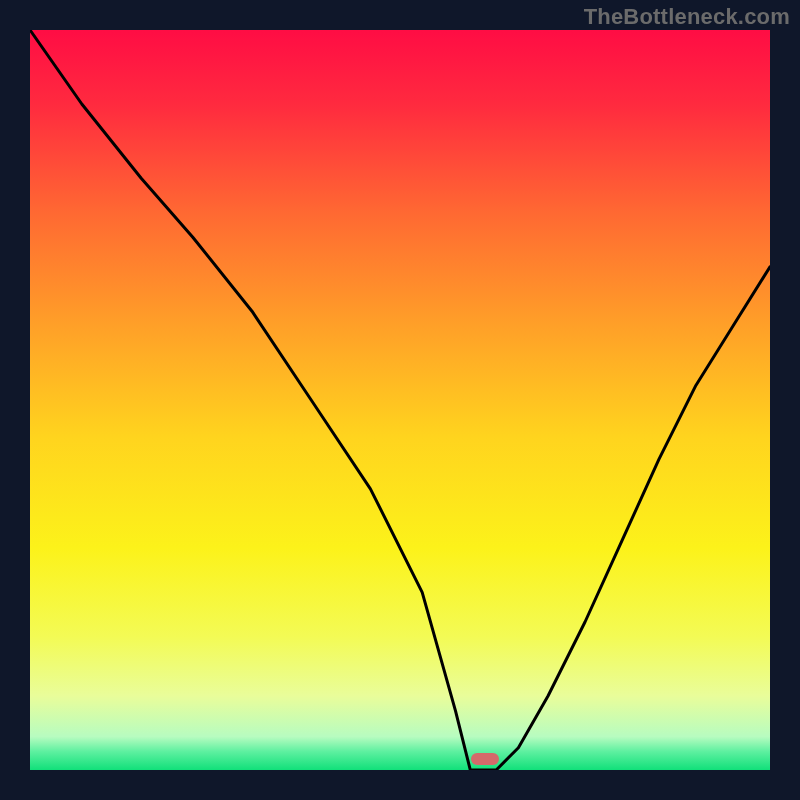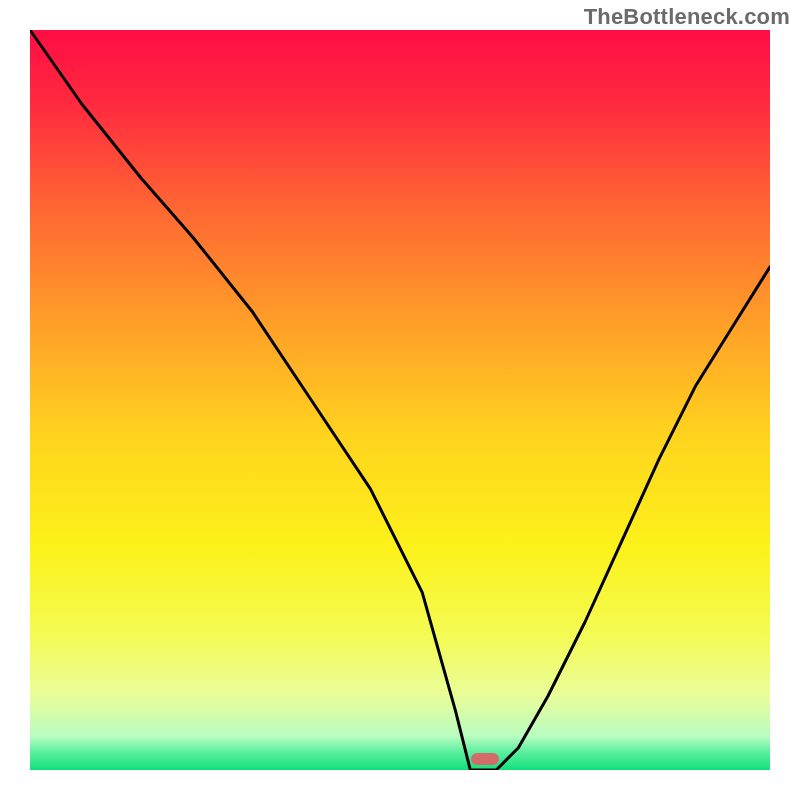--- a/index.html
+++ b/index.html
@@ -8,21 +8,21 @@
     width: 800px;
     height: 800px;
     background: #000;
     font-family: Arial, Helvetica, sans-serif;
     overflow: hidden;
   }
   .frame {
     position: relative;
     width: 800px;
     height: 800px;
-    background: #ffffff;
+    background: #0f172a;
   }
   .watermark {
     position: absolute;
     top: 4px;
     right: 10px;
     color: #6b6b6b;
     font-size: 22px;
     font-weight: 600;
     letter-spacing: 0.2px;
     z-index: 20;

